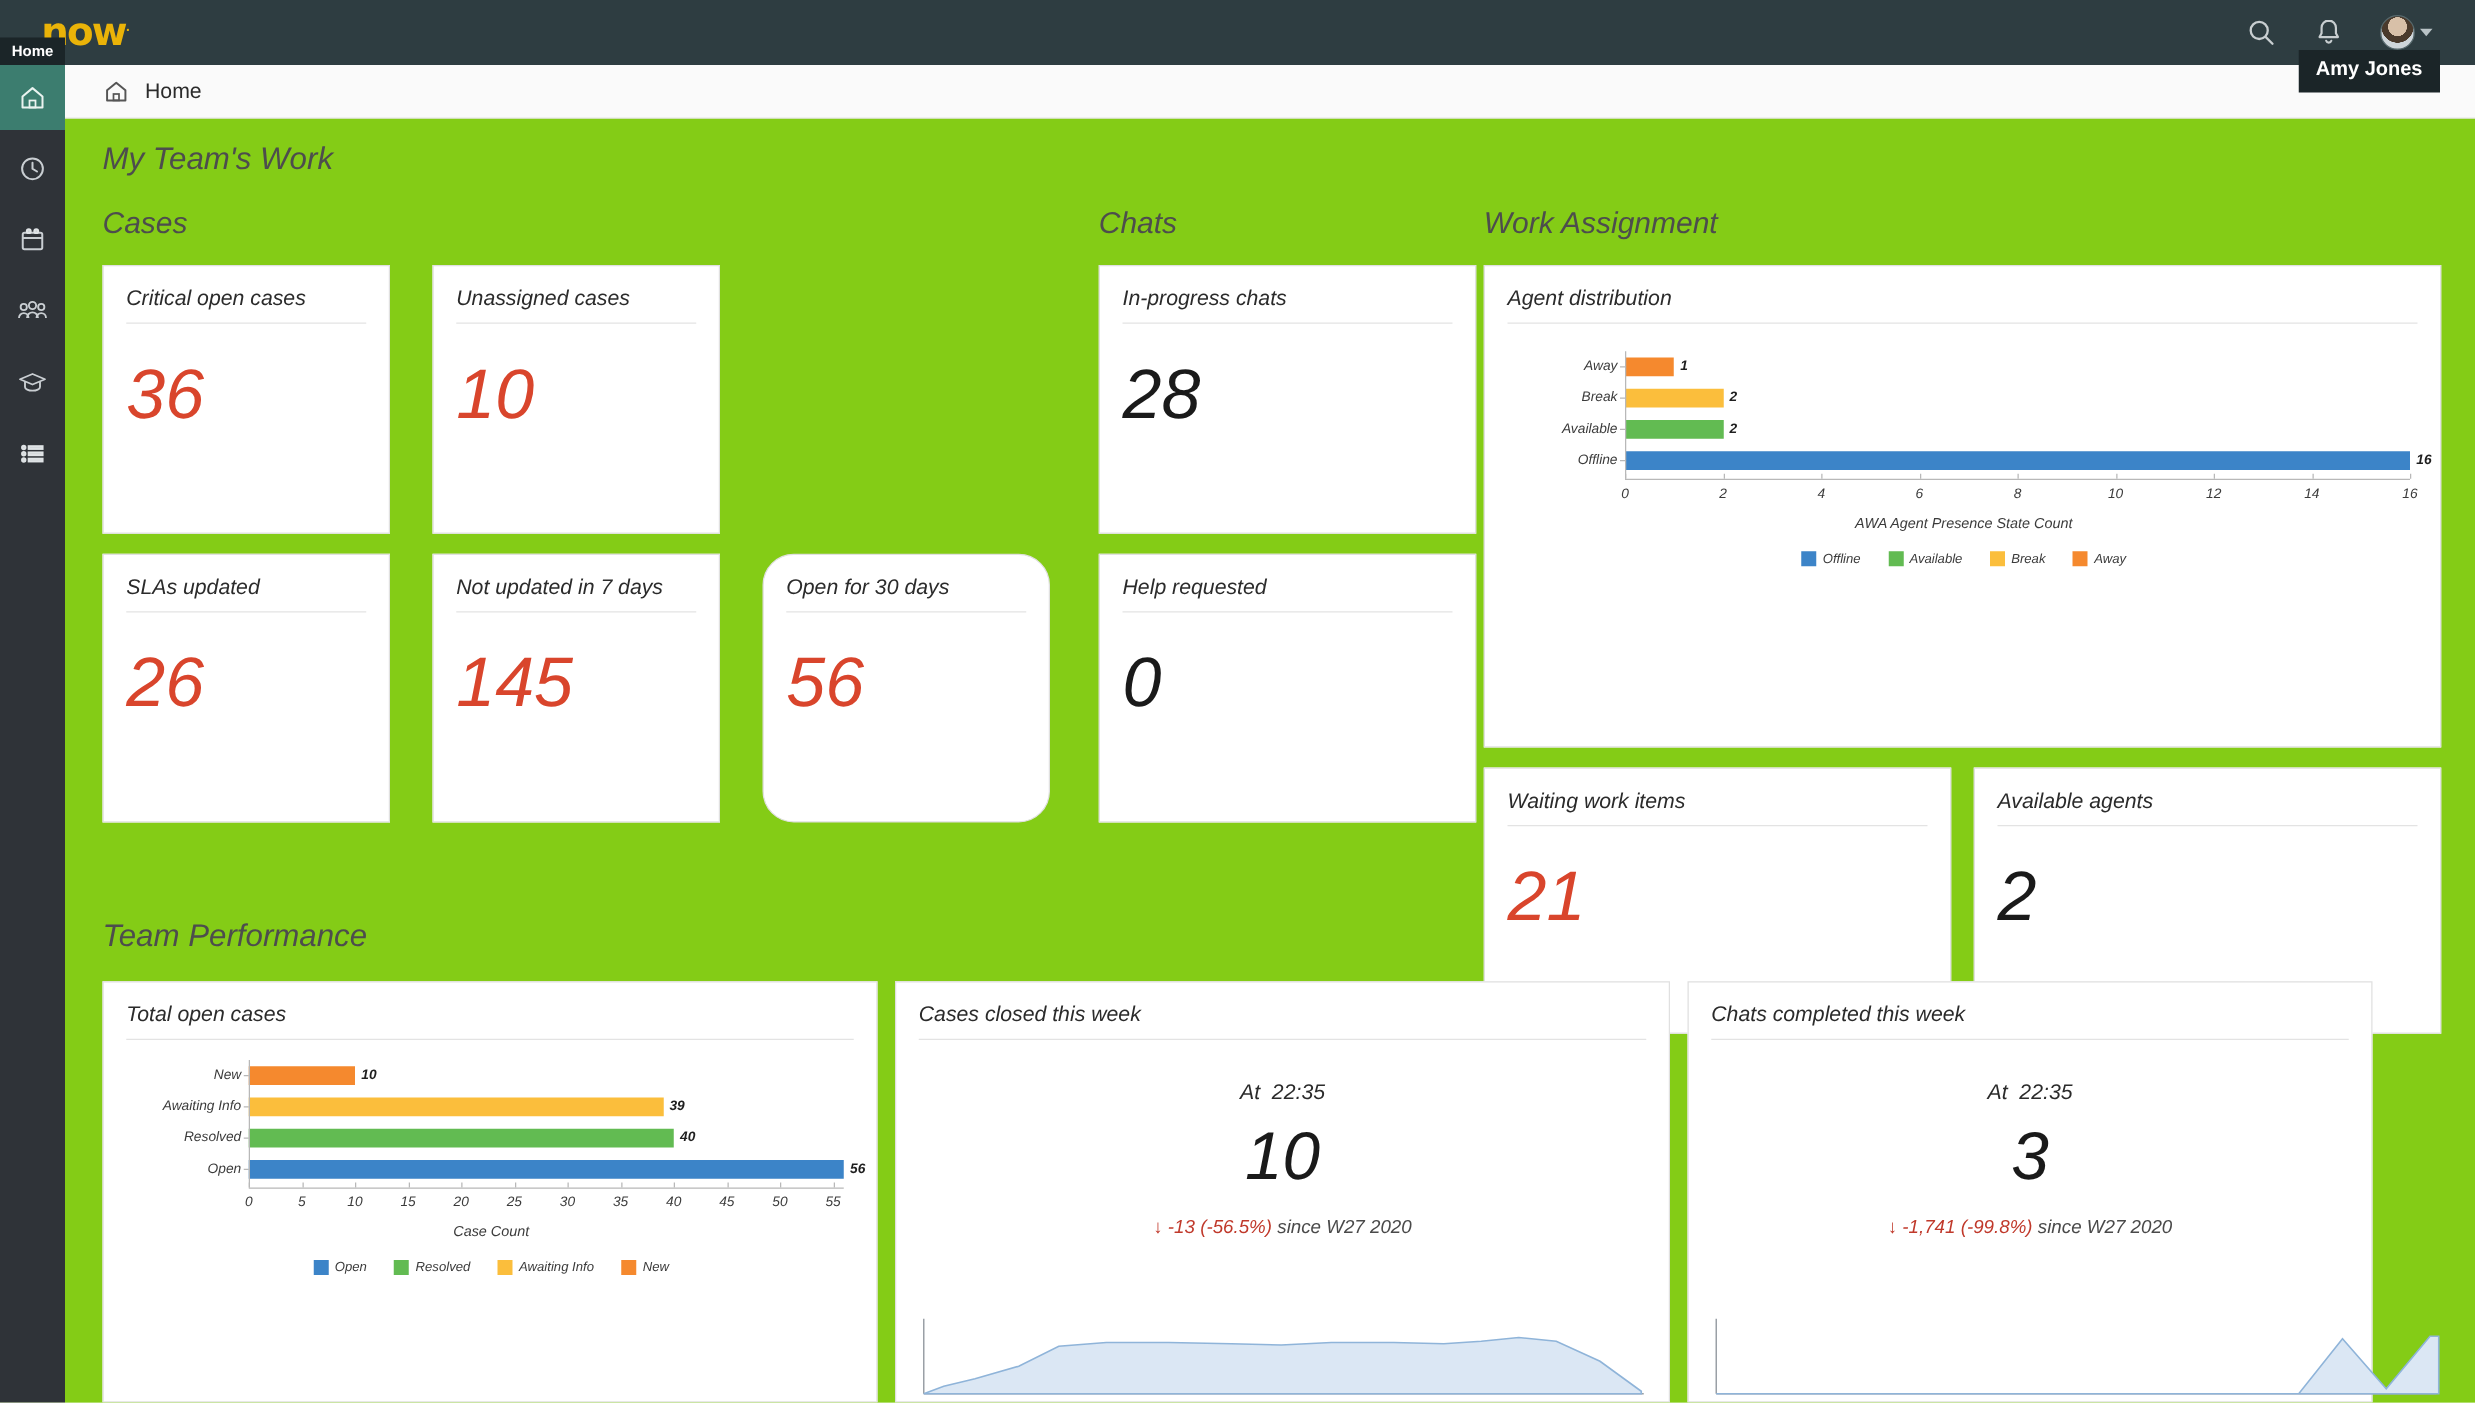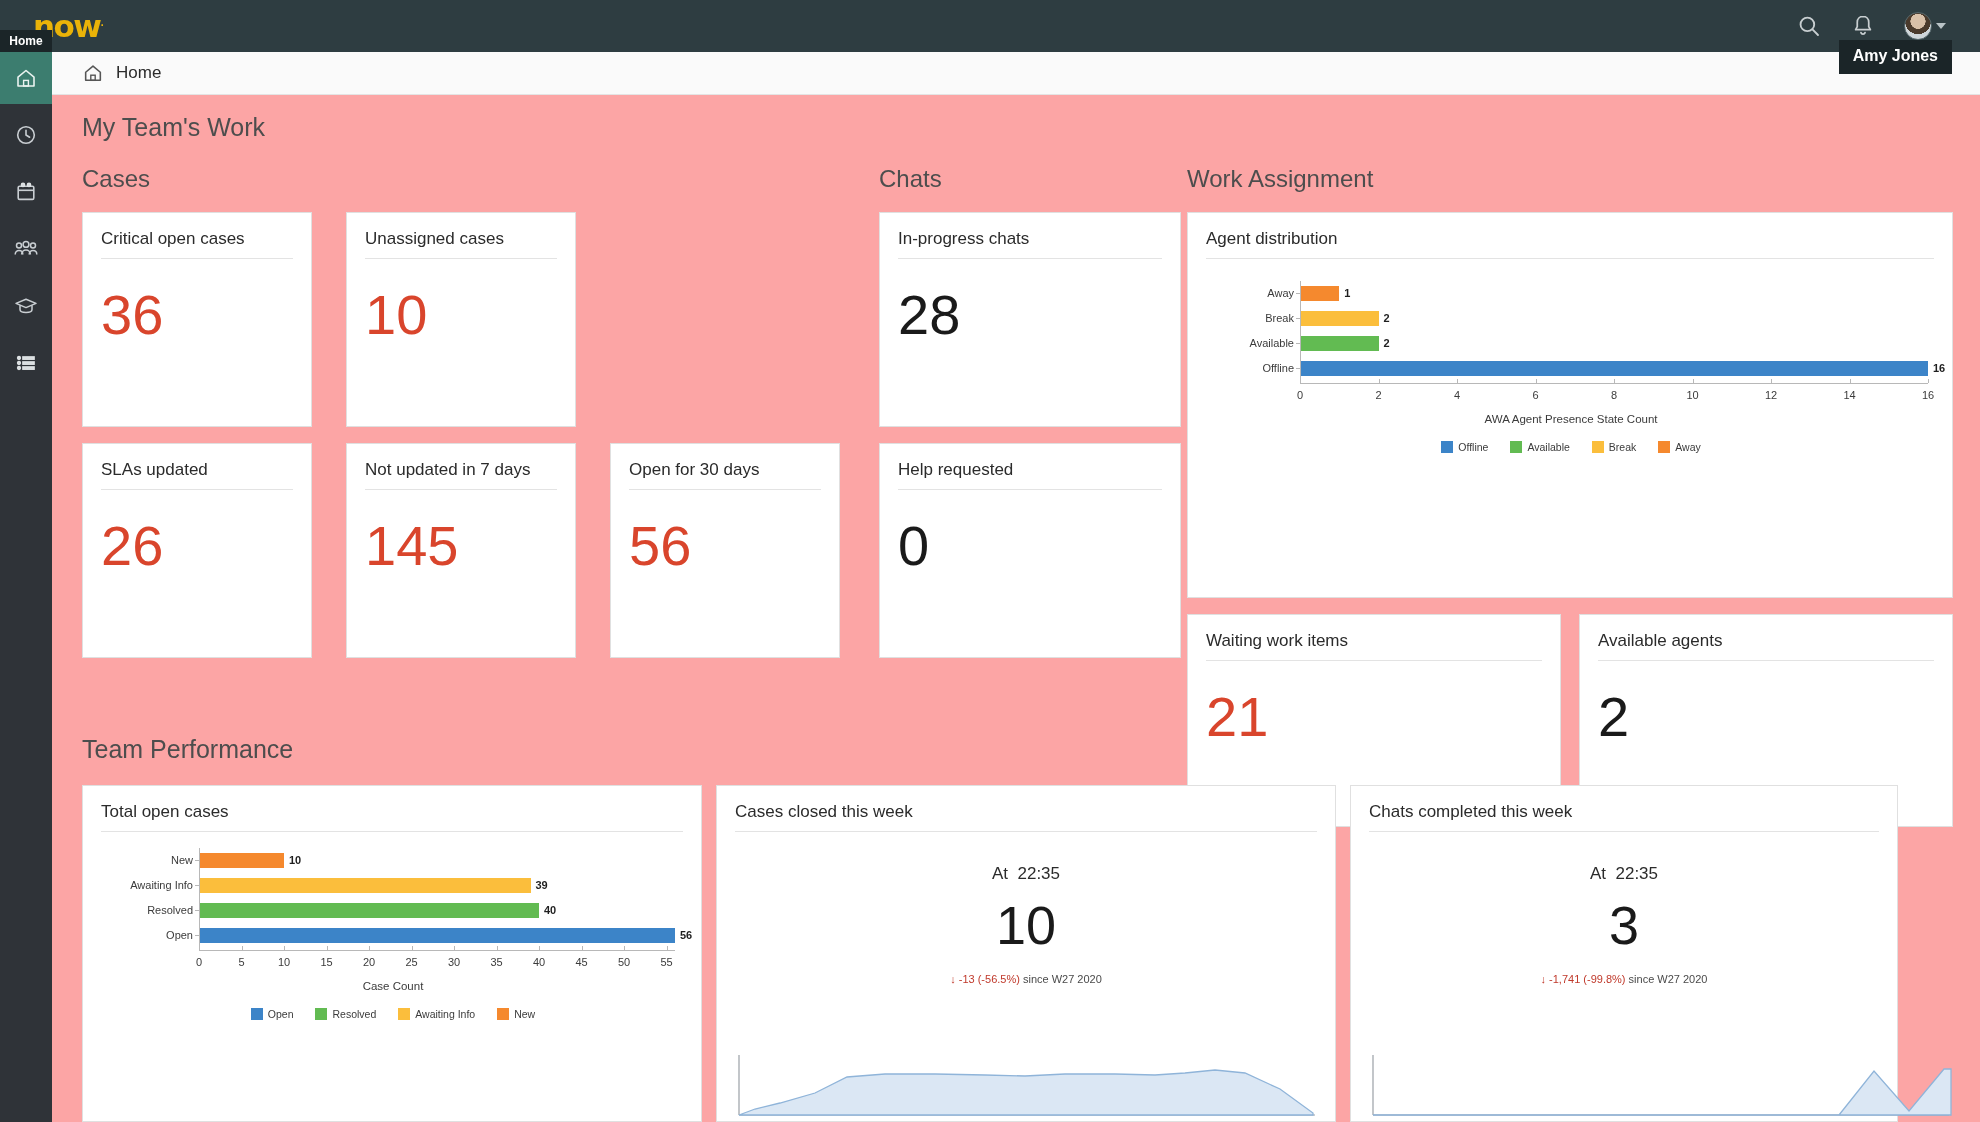--- a/index.html
+++ b/index.html
@@ -63,21 +63,21 @@
   #breadcrumb {
     position: absolute; left: 52px; top: 52px; width: 1928px; height: 43px;
     background: #fafafa; border-bottom: 1px solid #e4e4e4;
     display: flex; align-items: center; padding-left: 30px; gap: 12px;
   }
   #breadcrumb-label { font-size: 17px; color: #2b2b2b; font-weight: 500; }
 
   
   #canvas {
     position: absolute; left: 52px; top: 95px; width: 1928px; height: 1027px;
-    background: #fca5a5; overflow: hidden;
+    background: #84cc16; overflow: hidden; font-style: italic;
   }
   .section-title {
     font-size: 25px; color: #4d4d4d; font-weight: 400;
   }
   .group-title {
     font-size: 24px; color: #4d4d4d; font-weight: 400;
   }
 
   .card {
     background: #ffffff; border: 1px solid #e0e0e0; position: absolute;
@@ -121,21 +121,21 @@
   }
   .legend-item { display: flex; align-items: center; gap: 5px; }
   .legend-swatch { width: 12px; height: 12px; }
   .legend-text { font-size: 10.5px; color: #3b3b3b; }
 
   .kpi-at { font-size: 17px; color: #2b2b2b; text-align: center; }
   .kpi-big {
     font-size: 54px; font-weight: 300; color: #1a1a1a; text-align: center;
     line-height: 1.1;
   }
-  .kpi-delta { font-size: 11px; text-align: center; color: #4a4a4a; }
+  .kpi-delta { font-size: 15px; text-align: center; color: #4a4a4a; }
   .kpi-delta .dn { color: #c0392b; }
   .spark { position: absolute; left: 18px; bottom: 0; }
 </style>
 </head>
 <body>
 
 <div id="topbar">
   <div id="now-logo">
     <span>now</span><sup>.</sup>
   </div>
@@ -242,21 +242,21 @@
   <div class="card" style="left:30px;top:348px;width:230px;height:215px;">
     <div class="card-head">SLAs updated</div>
     <div class="card-rule"></div>
     <div class="card-value val-red">26</div>
   </div>
   <div class="card" style="left:294px;top:348px;width:230px;height:215px;">
     <div class="card-head">Not updated in 7 days</div>
     <div class="card-rule"></div>
     <div class="card-value val-red">145</div>
   </div>
-  <div class="card" style="left:558px;top:348px;width:230px;height:215px;">
+  <div class="card" style="left:558px;top:348px;width:230px;height:215px;border-radius:25px;">
     <div class="card-head">Open for 30 days</div>
     <div class="card-rule"></div>
     <div class="card-value val-red">56</div>
   </div>
 
   <div class="card" style="left:827px;top:117px;width:302px;height:215px;">
     <div class="card-head">In-progress chats</div>
     <div class="card-rule"></div>
     <div class="card-value val-dark">28</div>
   </div>

